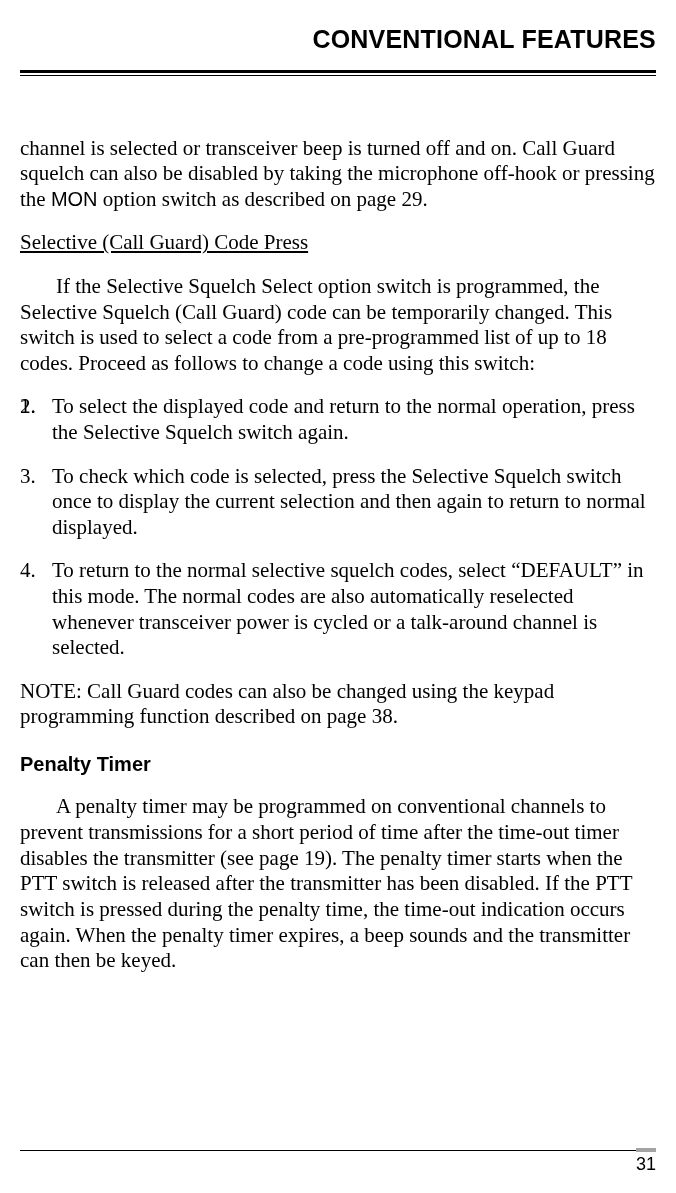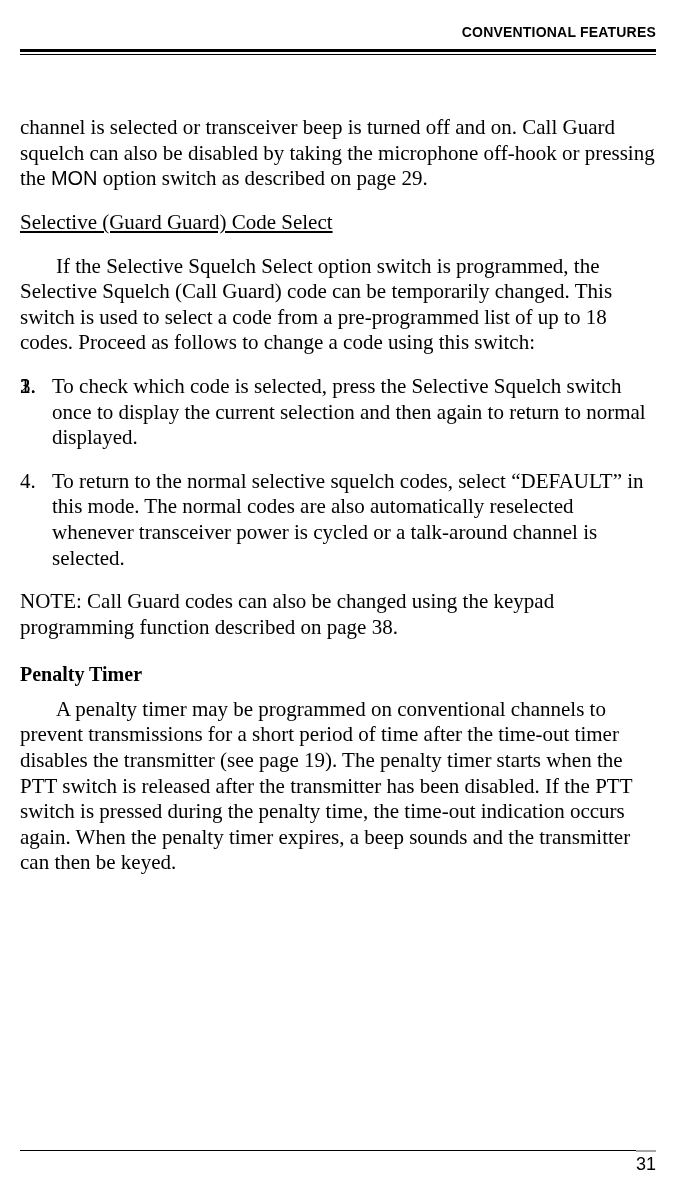--- a/index.html
+++ b/index.html
@@ -11,23 +11,23 @@
       font-size: 21px;
       line-height: 1.22;
       color: #000;
       position: relative;
       padding: 24px 20px 20px 20px;
     }
     .header-title {
       text-align: right;
       font-family: Arial, Helvetica, sans-serif;
       font-weight: bold;
-      font-size: 14px;
+      font-size: 25px;
       letter-spacing: 0.2px;
-      margin-bottom: 8px;
+      margin-bottom: 15px;
     }
     .header-rules {
       margin-bottom: 60px;
     }
     .header-rules .thick { border-top: 3px solid #000; margin-bottom: 2px; }
     .header-rules .thin  { border-top: 1px solid #000; }
     .para {
       margin-bottom: 18px;
     }
     .para.indent { text-indent: 36px; }
@@ -45,32 +45,32 @@
     }
     ol.steps li .num {
       position: absolute;
       left: 0;
       top: 0;
     }
     .note {
       margin-bottom: 22px;
     }
     .section-h {
-      font-family: Liberation Serif, serif;
+      font-family: Liberation Sans, sans-serif;
       font-weight: bold;
       font-size: 20px;
-      margin-bottom: 10px;
+      margin-bottom: 18px;
     }
     .page-number {
       position: absolute;
       bottom: 14px;
       right: 20px;
       font-family: Arial, Helvetica, sans-serif;
       font-size: 18px;
-      border-top: 2px solid #a3a3a3;
+      border-top: 4px solid #a3a3a3;
       border-bottom: 3px solid #fff;
       padding-top: 2px;
       text-align: right;
     }
     .footer-rules {
       position: absolute;
       bottom: 40px;
       left: 20px;
       right: 20px;
     }
@@ -82,27 +82,27 @@
 <div class="header-title">CONVENTIONAL FEATURES</div>
 <div class="header-rules">
   <div class="thick"></div>
   <div class="thin"></div>
 </div>
 
 <p class="para">
   <span>channel is selected or transceiver beep is turned off and on. Call Guard squelch can also be disabled by taking the microphone off-hook or pressing the </span><span class="monstyle">MON</span><span> option switch as described on page 29.</span>
 </p>
 
-<span class="underlined">Selective (Guard Guard) Code Select</span>
+<span class="underlined">Selective (Call Guard) Code Press</span>
 
 <p class="para indent">If the Selective Squelch Select option switch is programmed, the Selective Squelch (Call Guard) code can be temporarily changed. This switch is used to select a code from a pre-programmed list of up to 18 codes. Proceed as follows to change a code using this switch:</p>
 
 <ol class="steps">
   <li><span class="num">1.</span></li>
-  <li><span class="num">2.</span></li>
+  <li><span class="num">2.</span><span>To select the displayed code and return to the normal operation, press the Selective Squelch switch again.</span></li>
   <li><span class="num">3.</span><span>To check which code is selected, press the Selective Squelch switch once to display the current selection and then again to return to normal displayed.</span></li>
   <li><span class="num">4.</span><span>To return to the normal selective squelch codes, select “DEFAULT” in this mode. The normal codes are also automatically reselected whenever transceiver power is cycled or a talk-around channel is selected.</span></li>
 </ol>
 
 <p class="note">NOTE: Call Guard codes can also be changed using the keypad programming function described on page 38.</p>
 
 <div class="section-h">Penalty Timer</div>
 
 <p class="para indent">A penalty timer may be programmed on conventional channels to prevent transmissions for a short period of time after the time-out timer disables the transmitter (see page 19). The penalty timer starts when the PTT switch is released after the transmitter has been disabled. If the PTT switch is pressed during the penalty time, the time-out indication occurs again. When the penalty timer expires, a beep sounds and the transmitter can then be keyed.</p>
 

